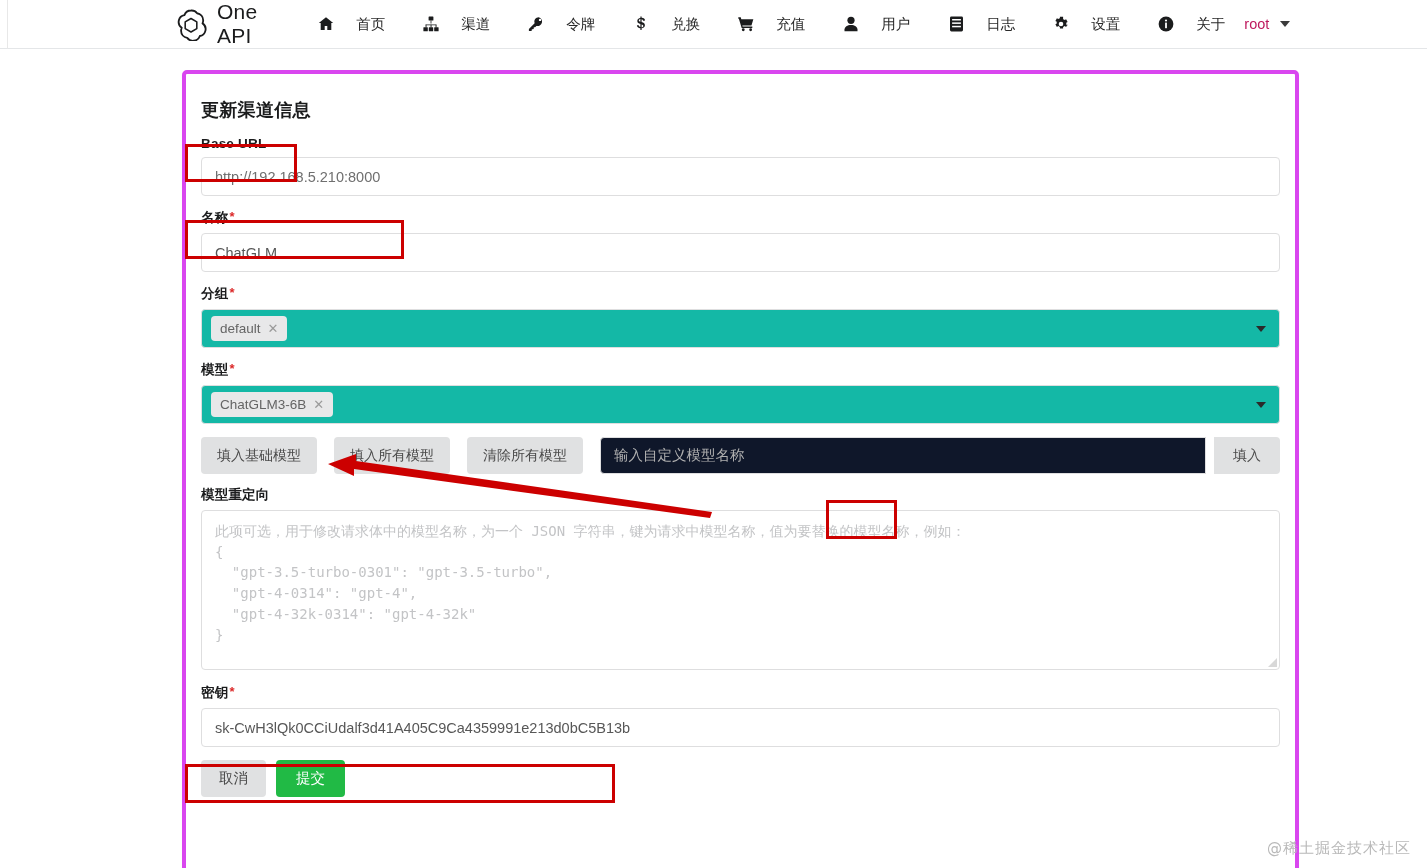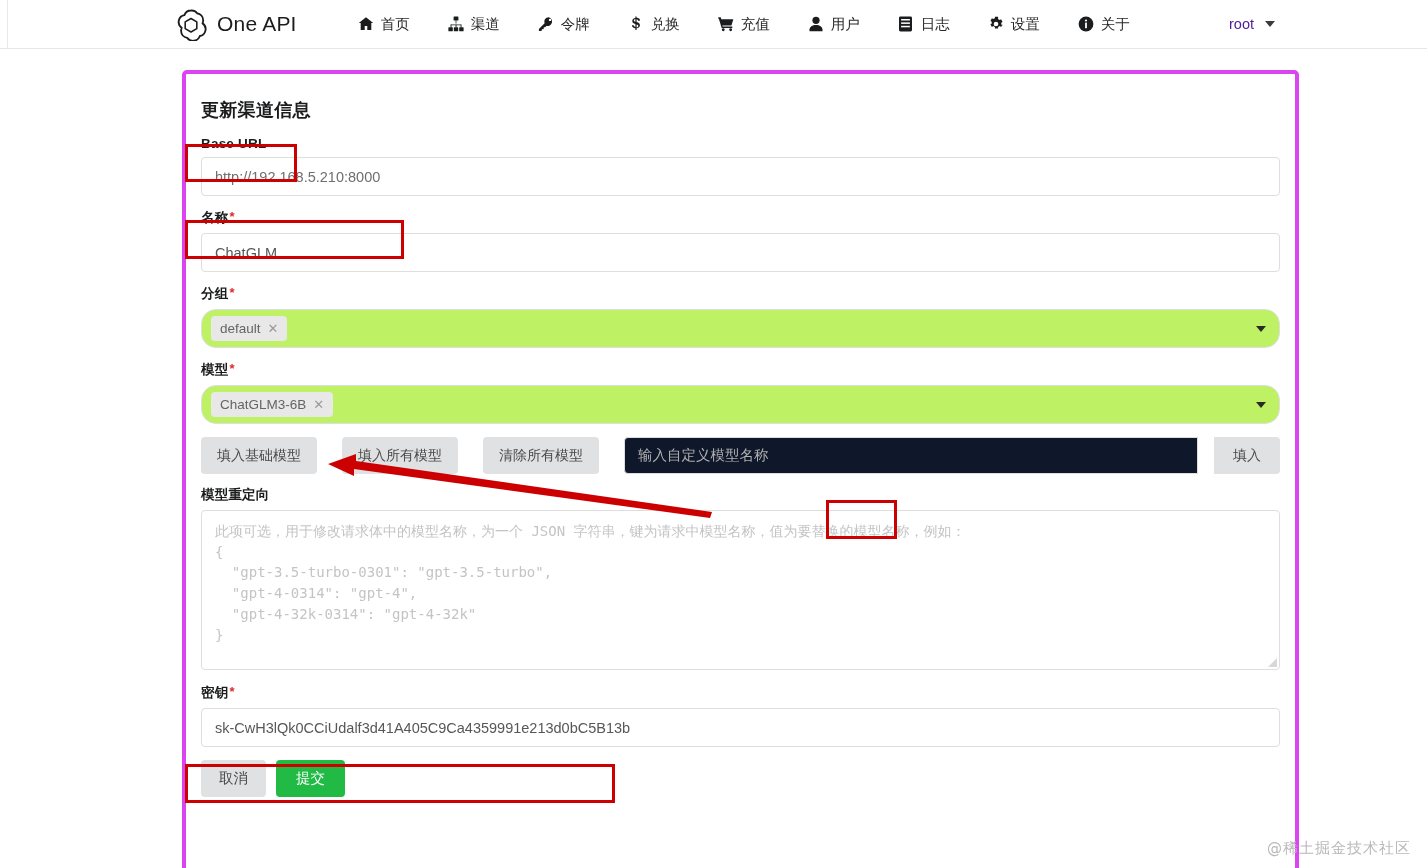--- a/index.html
+++ b/index.html
@@ -39,41 +39,41 @@
     letter-spacing: .2px;
     font-weight: 400;
   }
   #navitems {
     display: flex; align-items: center;
     margin-left: 42px;
     gap: 0px;
   }
   .navitem {
     display: flex; align-items: center;
-    gap: 7px;
+    gap: 22px;
     padding: 0 19px;
     height: 48px;
     font-size: 14.5px;
     color: #2a2a2a;
     cursor: pointer;
     white-space: nowrap;
   }
   .navitem .nicon {
     display: inline-flex; align-items: center; justify-content: center;
     width: 16px; height: 16px;
     color: #1b1c1d;
   }
   .navitem .nicon svg { display:block; }
   #navright {
     margin-left: auto;
     margin-right: 152px;
     display: flex; align-items: center;
     gap: 11px;
     font-size: 14.5px;
-    color: #4c1d95;
+    color: #be185d;
     cursor: pointer;
   }
   .caret-down {
     width: 0; height: 0;
     border-left: 5px solid transparent;
     border-right: 5px solid transparent;
     border-top: 6px solid #3b3b3b;
   }
 
   
@@ -140,22 +140,22 @@
     border-left: 5px solid transparent;
     border-right: 5px solid transparent;
     border-top: 6px solid #2a2a2a;
   }
   .selwrap { position: relative; }
 
   .tagsel {
     width: 100%;
     min-height: 39px;
     border: 1px solid #dededf;
-    border-radius: 15px;
-    background: #bef264;
+    border-radius: 4px;
+    background: #14b8a6;
     display: flex;
     align-items: center;
     padding: 0 28px 0 9px;
     gap: 6px;
   }
   .chip {
     display: inline-flex;
     align-items: center;
     gap: 7px;
     background: #e8e8e9;
@@ -169,21 +169,21 @@
     font-size: 13px;
     cursor: pointer;
     line-height: 1;
   }
 
   
   .btnrow {
     display: flex;
     align-items: stretch;
     margin: 11px 0 12px 0;
-    gap: 16px;
+    gap: 8px;
   }
   .gbtn {
     background: #e0e1e2;
     color: #4a4a4a;
     font-size: 14px;
     border: none;
     border-radius: 4px;
     height: 37px;
     padding: 0 16px;
     margin-right: 9px;

